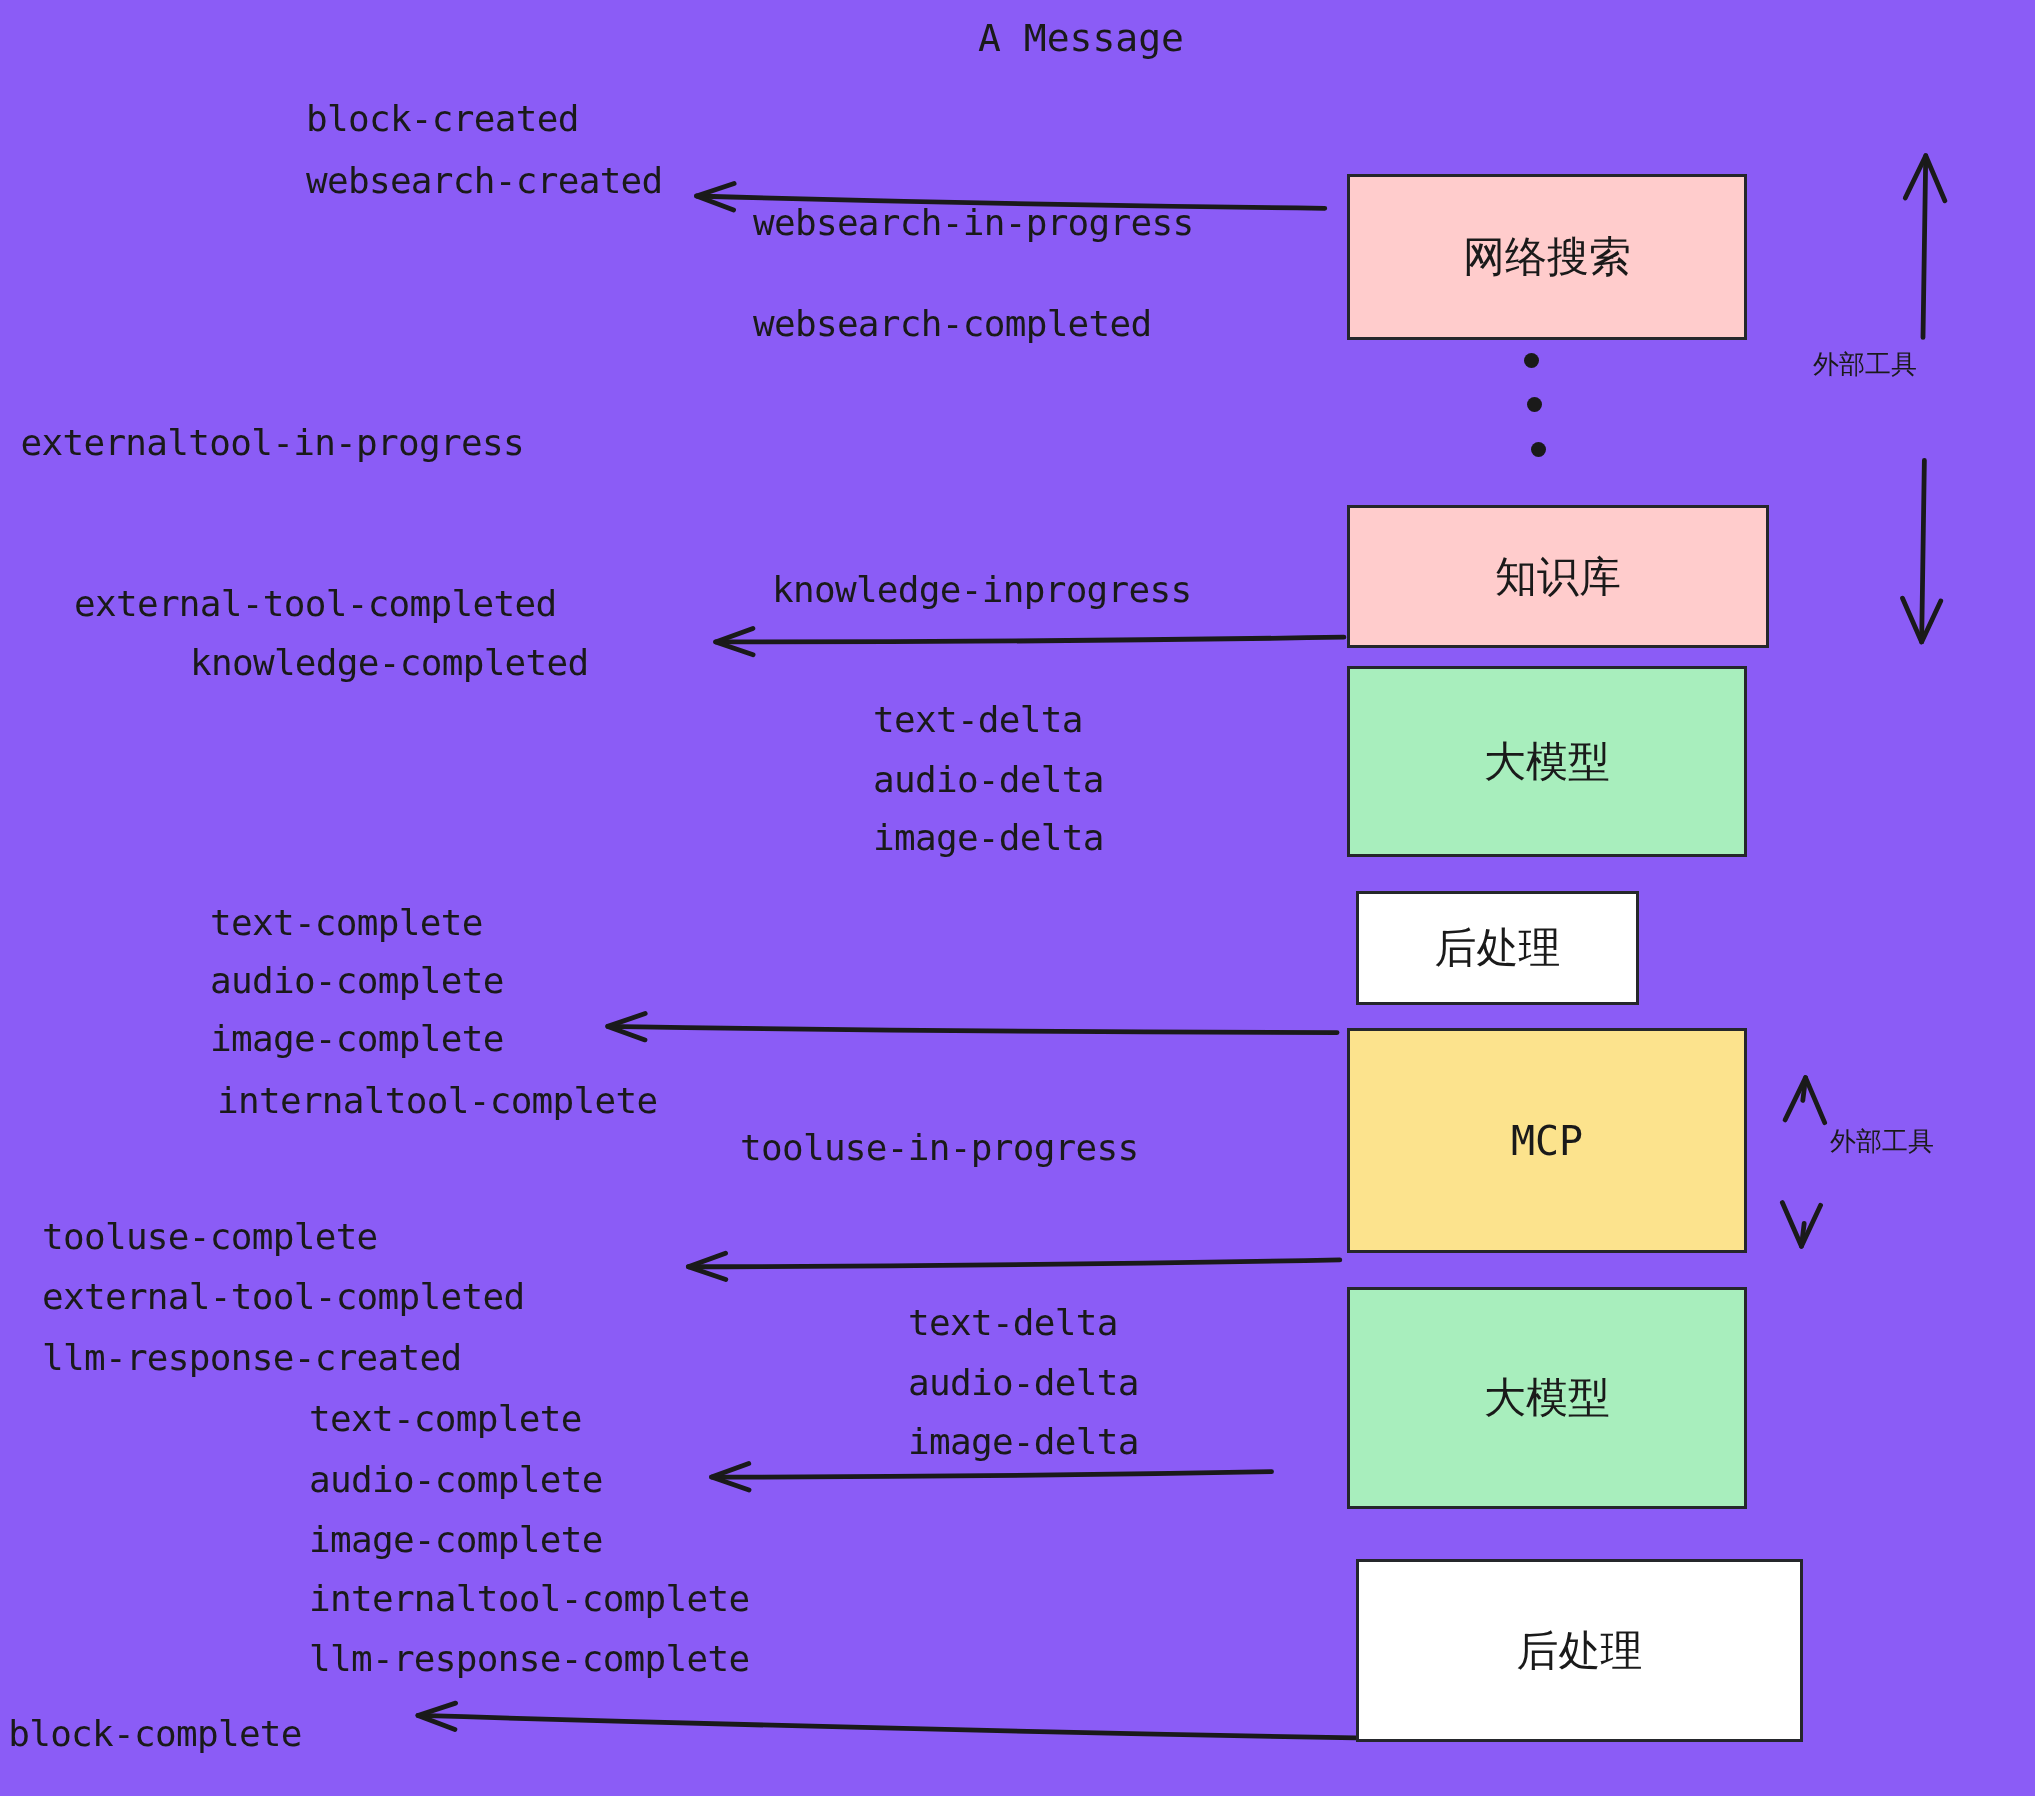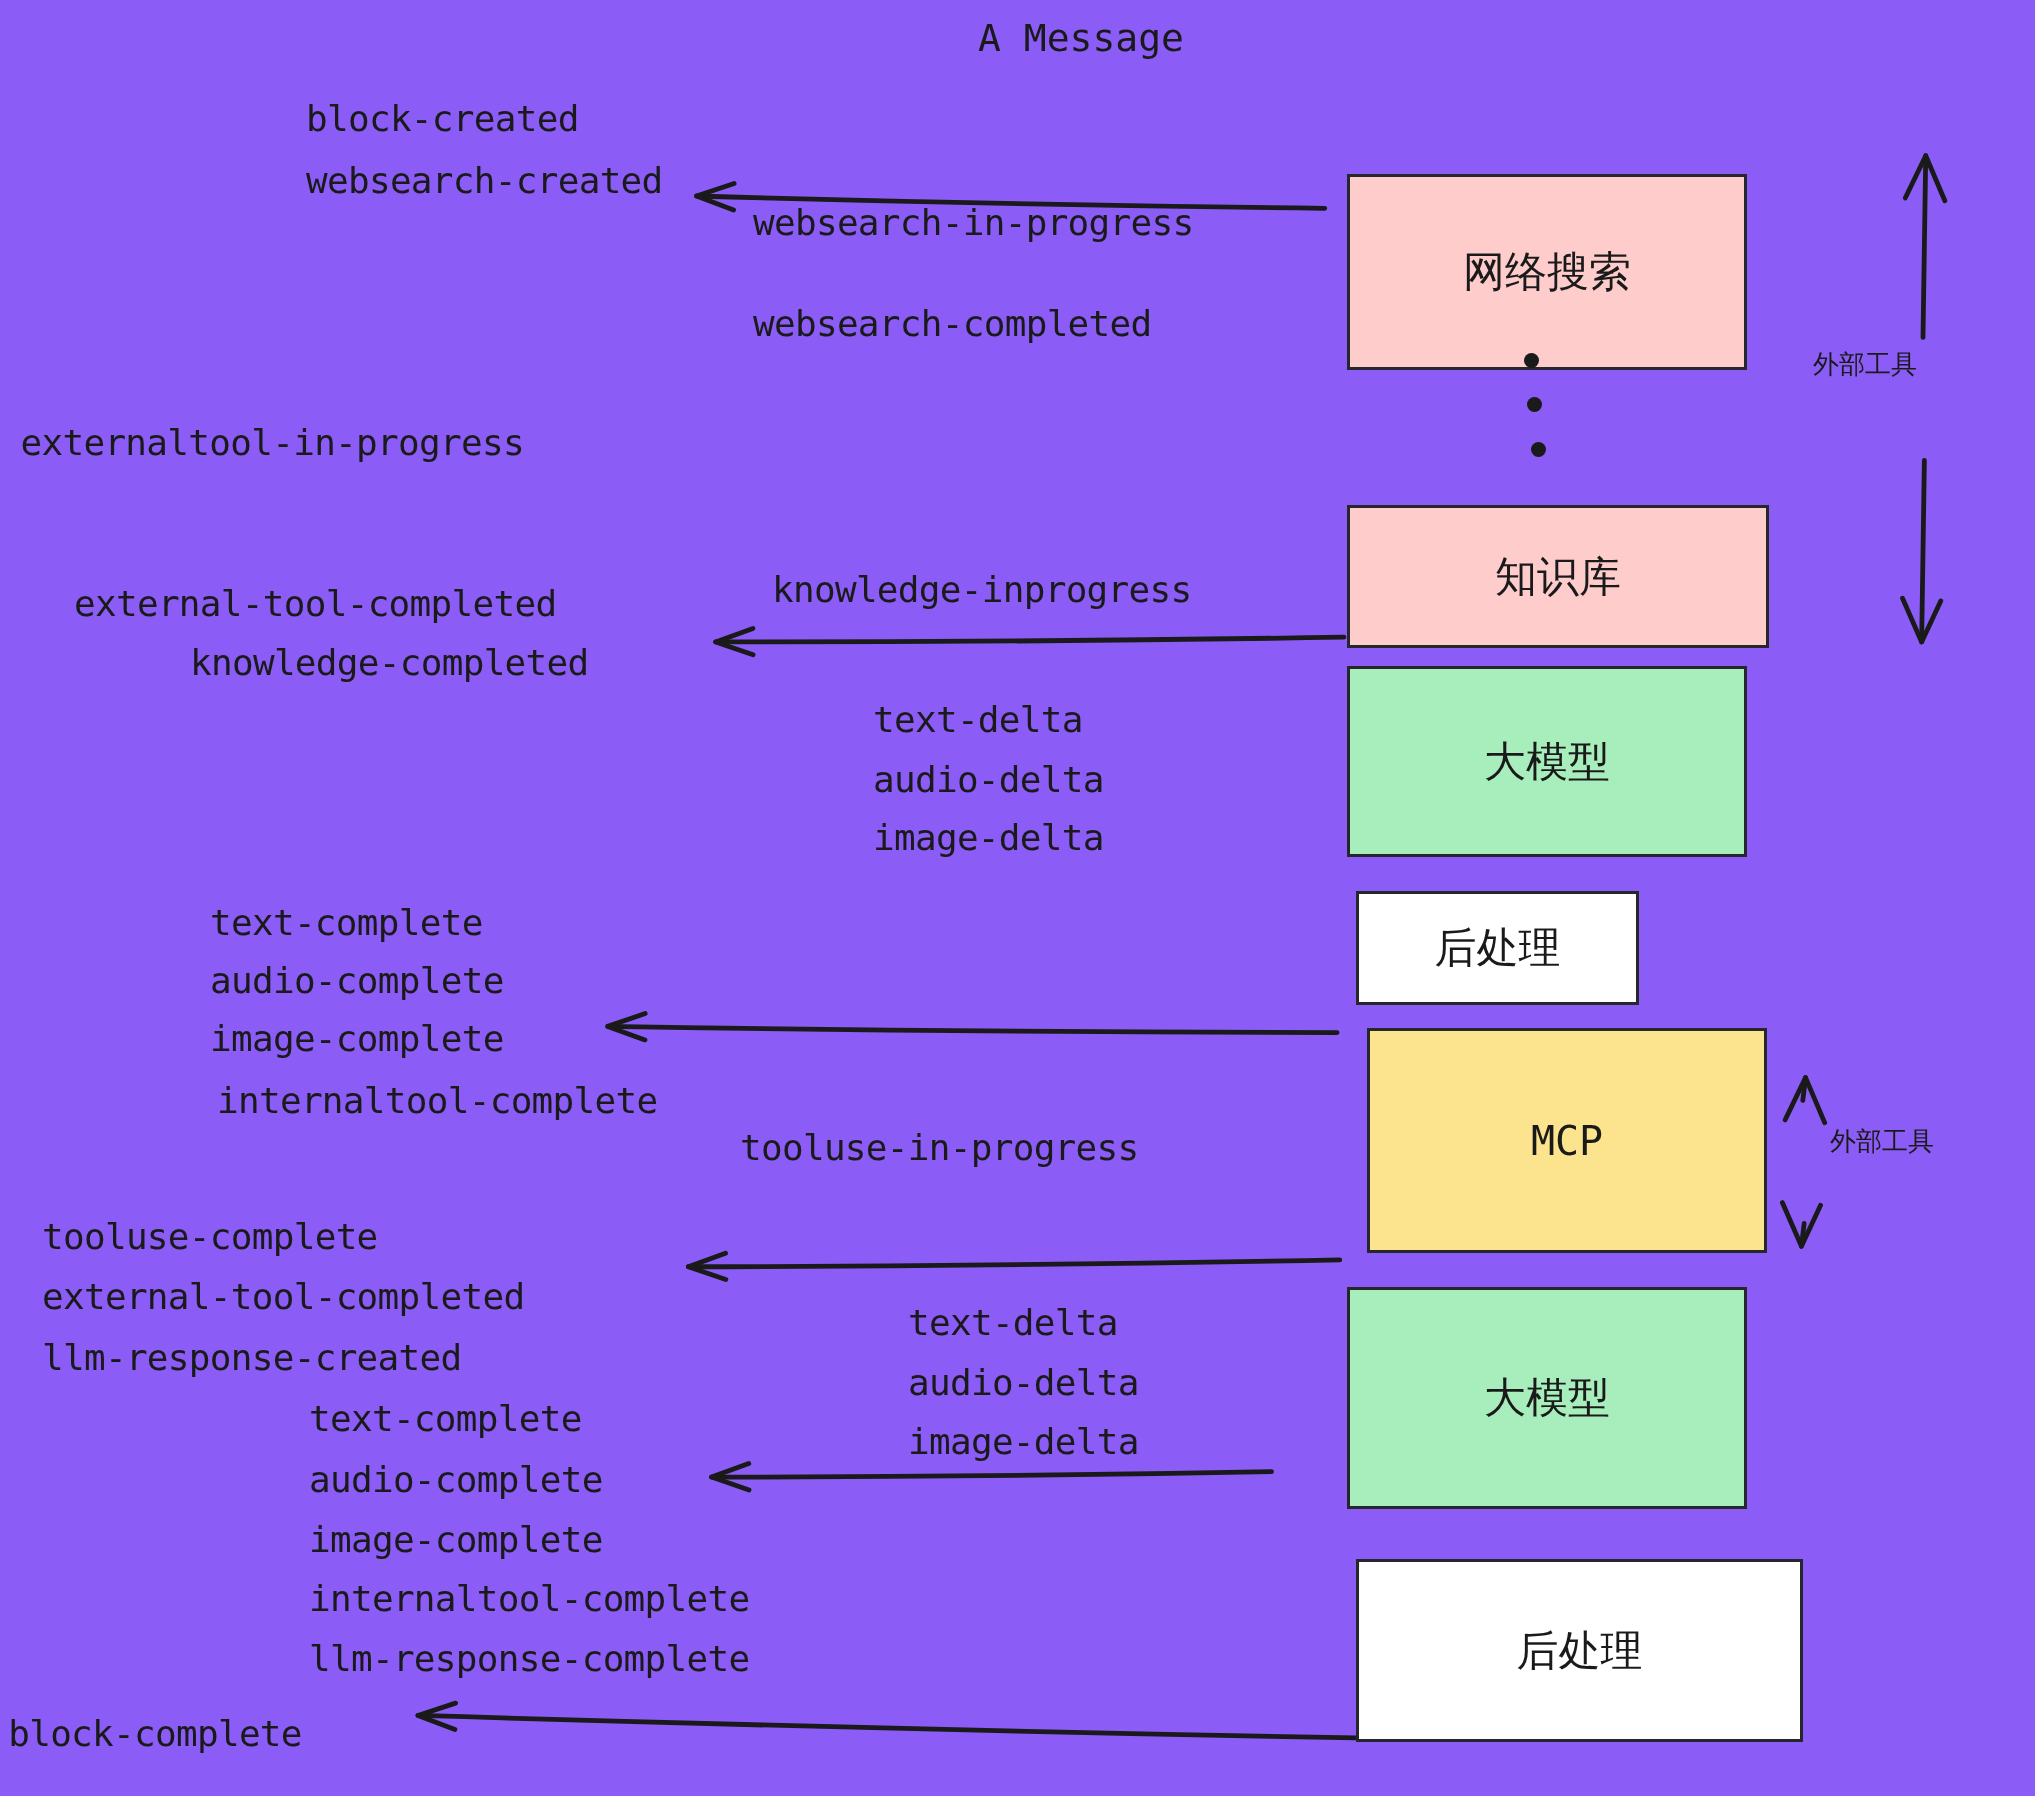--- a/index.html
+++ b/index.html
@@ -49,21 +49,20 @@
     align-items: center;
     justify-content: center;
     font-family: "DejaVu Sans", "Liberation Sans", sans-serif;
     font-size: 42px;
     color: #1a1a1a;
     white-space: nowrap;
   }
   .node.mono-label {
     font-family: "DejaVu Sans Mono", "Liberation Mono", monospace;
     font-size: 40px;
-    margin-left: 20px;
   }
   .grouplabel {
     position: absolute;
     font-family: "DejaVu Sans", "Liberation Sans", sans-serif;
     font-size: 26px;
     color: #1a1a1a;
     white-space: nowrap;
   }
   .dot {
     position: absolute;
@@ -117,21 +116,21 @@
           <path d="M 2614 1640 L 2644 1578 L 2672 1644"></path>
           <path d="M 2642 1791.5 L 2638 1825"></path>
           <path d="M 2610 1761 L 2638 1825 L 2666 1765"></path>
         </g>
       </g>
   </svg>
 
   <div class="title" style="left:978px; top:16.4px;">A Message</div>
 
   <div id="node-layer">
-      <div class="node" style="left: 1347px; top: 174px; width: 400px; height: 196px; background: rgb(255, 204, 204);">网络搜索</div>
+      <div class="node" style="left: 1347px; top: 174px; width: 400px; height: 166px; background: rgb(255, 204, 204);">网络搜索</div>
       <div class="node" style="left: 1347px; top: 505px; width: 422px; height: 143px; background: rgb(255, 204, 204);">知识库</div>
       <div class="node" style="left: 1347px; top: 666px; width: 400px; height: 191px; background: rgb(168, 238, 189);">大模型</div>
       <div class="node" style="left: 1356px; top: 891px; width: 283px; height: 114px; background: rgb(255, 255, 255);">后处理</div>
       <div class="node mono-label" style="left: 1347px; top: 1028px; width: 400px; height: 225px; background: rgb(252, 227, 141);">MCP</div>
       <div class="node" style="left: 1347px; top: 1287px; width: 400px; height: 222px; background: rgb(168, 238, 189);">大模型</div>
       <div class="node" style="left: 1356px; top: 1559px; width: 447px; height: 183px; background: rgb(255, 255, 255);">后处理</div>
     </div>
 
   <div id="event-layer">
       <div class="evt" style="left: 306px; top: 101px;">block-created</div>

